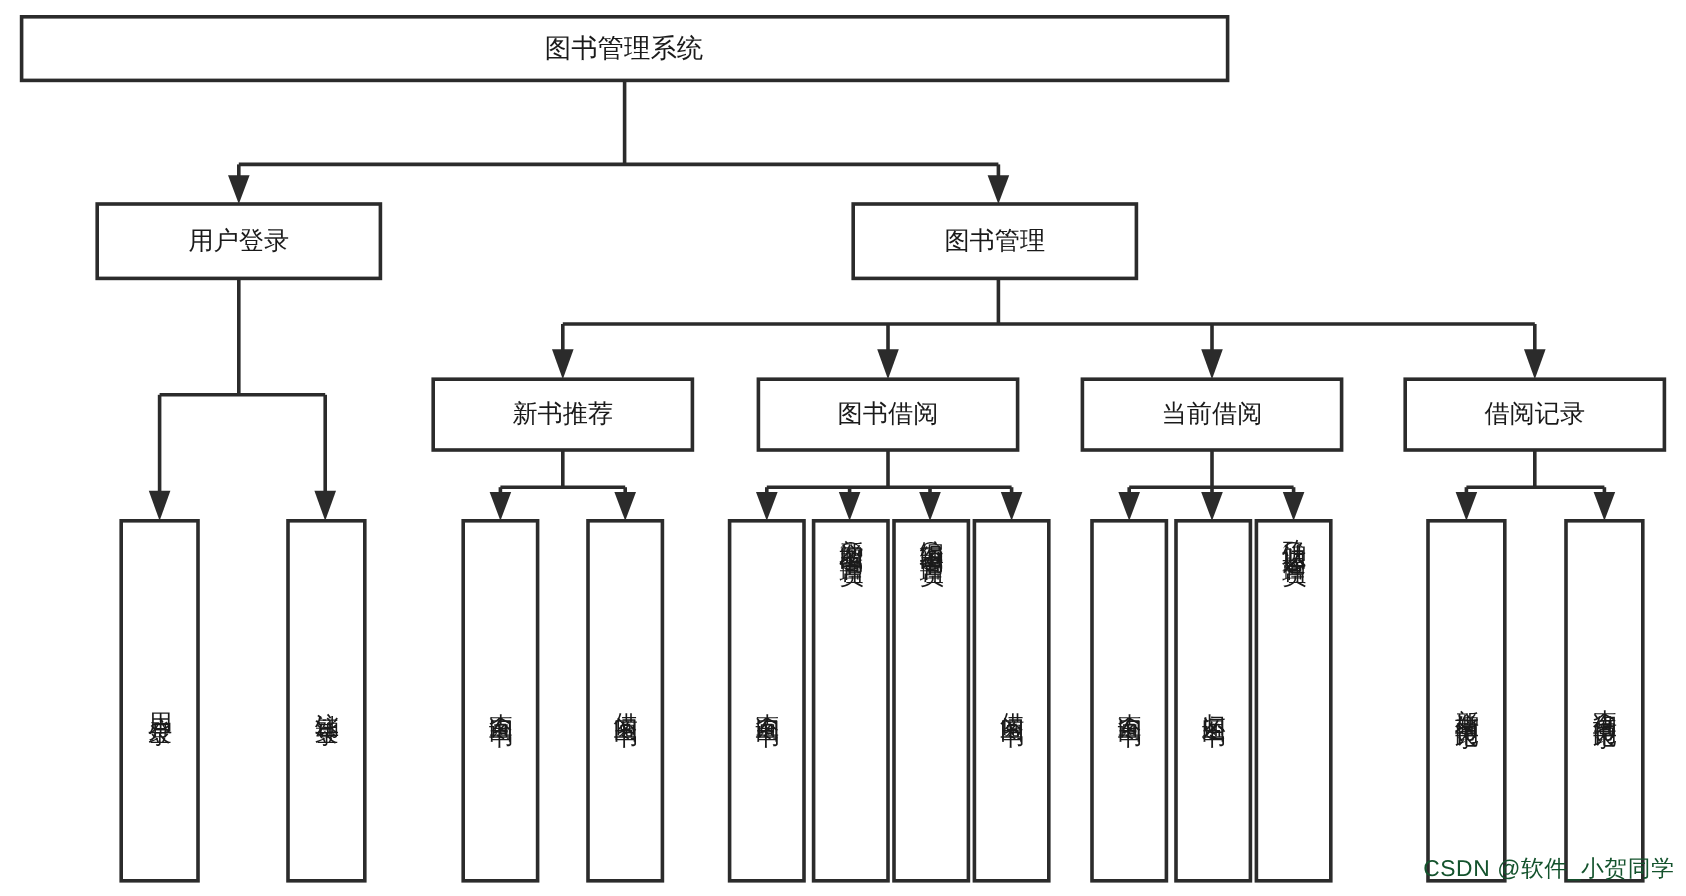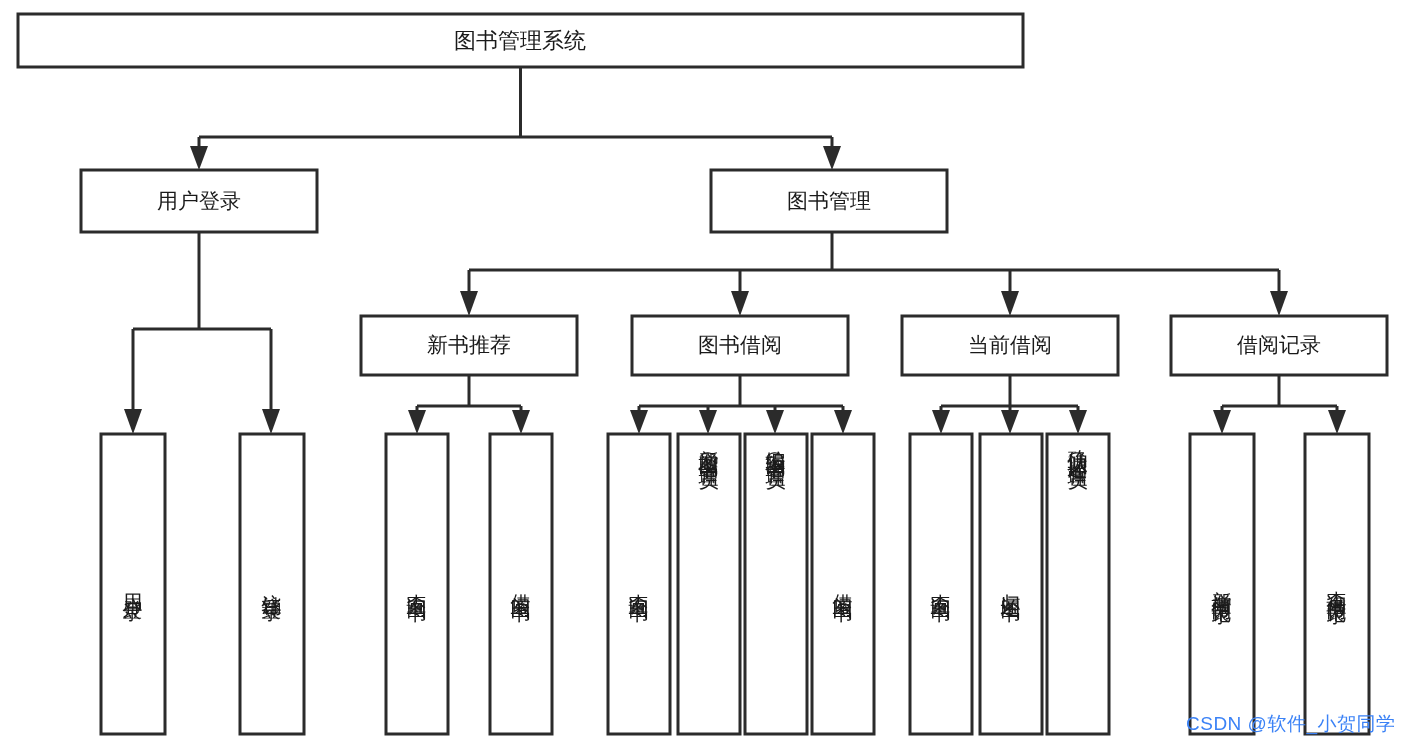--- a/index.html
+++ b/index.html
@@ -66,21 +66,21 @@
     text-orientation: upright;
     letter-spacing: 3px;
     line-height: 1;
     white-space: nowrap;
     text-align: center;
   }
   .watermark {
     position: absolute;
     font-family: "Liberation Sans", "DejaVu Sans", sans-serif;
     font-size: 19px;
-    color: #3b82f6;
+    color: #14532d;
     white-space: nowrap;
     left: 1186px;
     top: 711px;
     letter-spacing: 0.5px;
   }
 </style>
 </head>
 <body>
 
 <div id="diagram-root">

